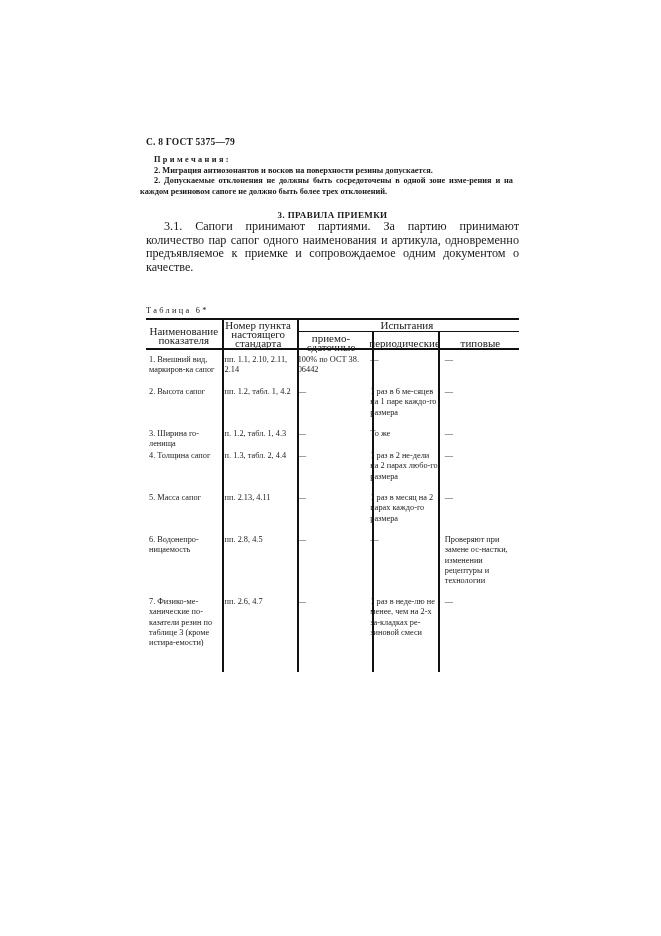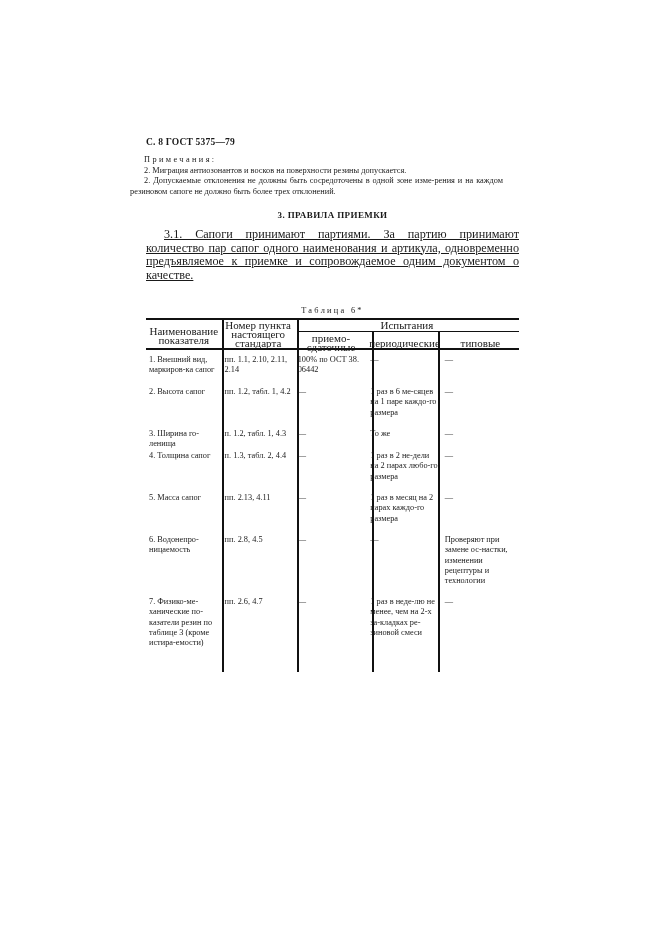--- a/index.html
+++ b/index.html
@@ -3,35 +3,35 @@
   <meta charset="utf-8">
   <style>
     * { margin: 0; padding: 0; box-sizing: border-box; }
     html, body { width: 661px; height: 936px; background: #ffffff; overflow: hidden; }
     body { position: relative; font-family: "Liberation Serif", "DejaVu Serif", serif; color: #1a1a1a; }
 
     .page-header {
       position: absolute; left: 146px; top: 137px;
       font-size: 9.5px; font-weight: bold; letter-spacing: 0.2px;
     }
-    .notes { position: absolute; left: 130px; top: 155px; width: 373px; font-size: 8.3px; line-height: 10.5px; }
+    .notes { position: absolute; left: 140px; top: 155px; width: 373px; font-size: 8.3px; line-height: 10.5px; font-weight: bold; }
     .notes .title { padding-left: 14px; letter-spacing: 2.4px; }
     .notes .item { text-indent: 14px; text-align: justify; }
 
     .section-title {
       position: absolute; left: 146px; top: 210px; width: 373px;
       text-align: center; font-size: 9px; font-weight: bold; letter-spacing: 0.4px;
     }
 
-    .body-text { position: absolute; left: 146px; top: 228px; width: 373px; font-size: 12.2px; line-height: 13.6px; text-decoration: underline; }
+    .body-text { position: absolute; left: 146px; top: 220px; width: 373px; font-size: 12.2px; line-height: 13.6px; }
     .body-text p { text-indent: 18px; text-align: justify; }
 
     .table-caption {
       position: absolute; left: 146px; top: 306px; width: 373px;
-      text-align: center; font-size: 8.3px; letter-spacing: 2.3px;
+      text-align: left; font-size: 8.3px; letter-spacing: 2.3px;
     }
 
     .table-wrap { position: absolute; left: 146px; top: 318px; width: 373px; height: 354px; }
     .vline { position: absolute; width: 1.5px; background: #111; }
     .hline { position: absolute; height: 1.5px; background: #111; }
 
     table.std { position: absolute; left: 0; top: 0; width: 373px; border-collapse: collapse; font-size: 8.3px; line-height: 10.4px; }
     table.std th { font-weight: normal; text-align: center; vertical-align: middle; padding: 2px 2px; font-size: 11px; line-height: 9px; }
     table.std td { vertical-align: top; padding: 1px 3px 0 3px; text-align: left; }
 

